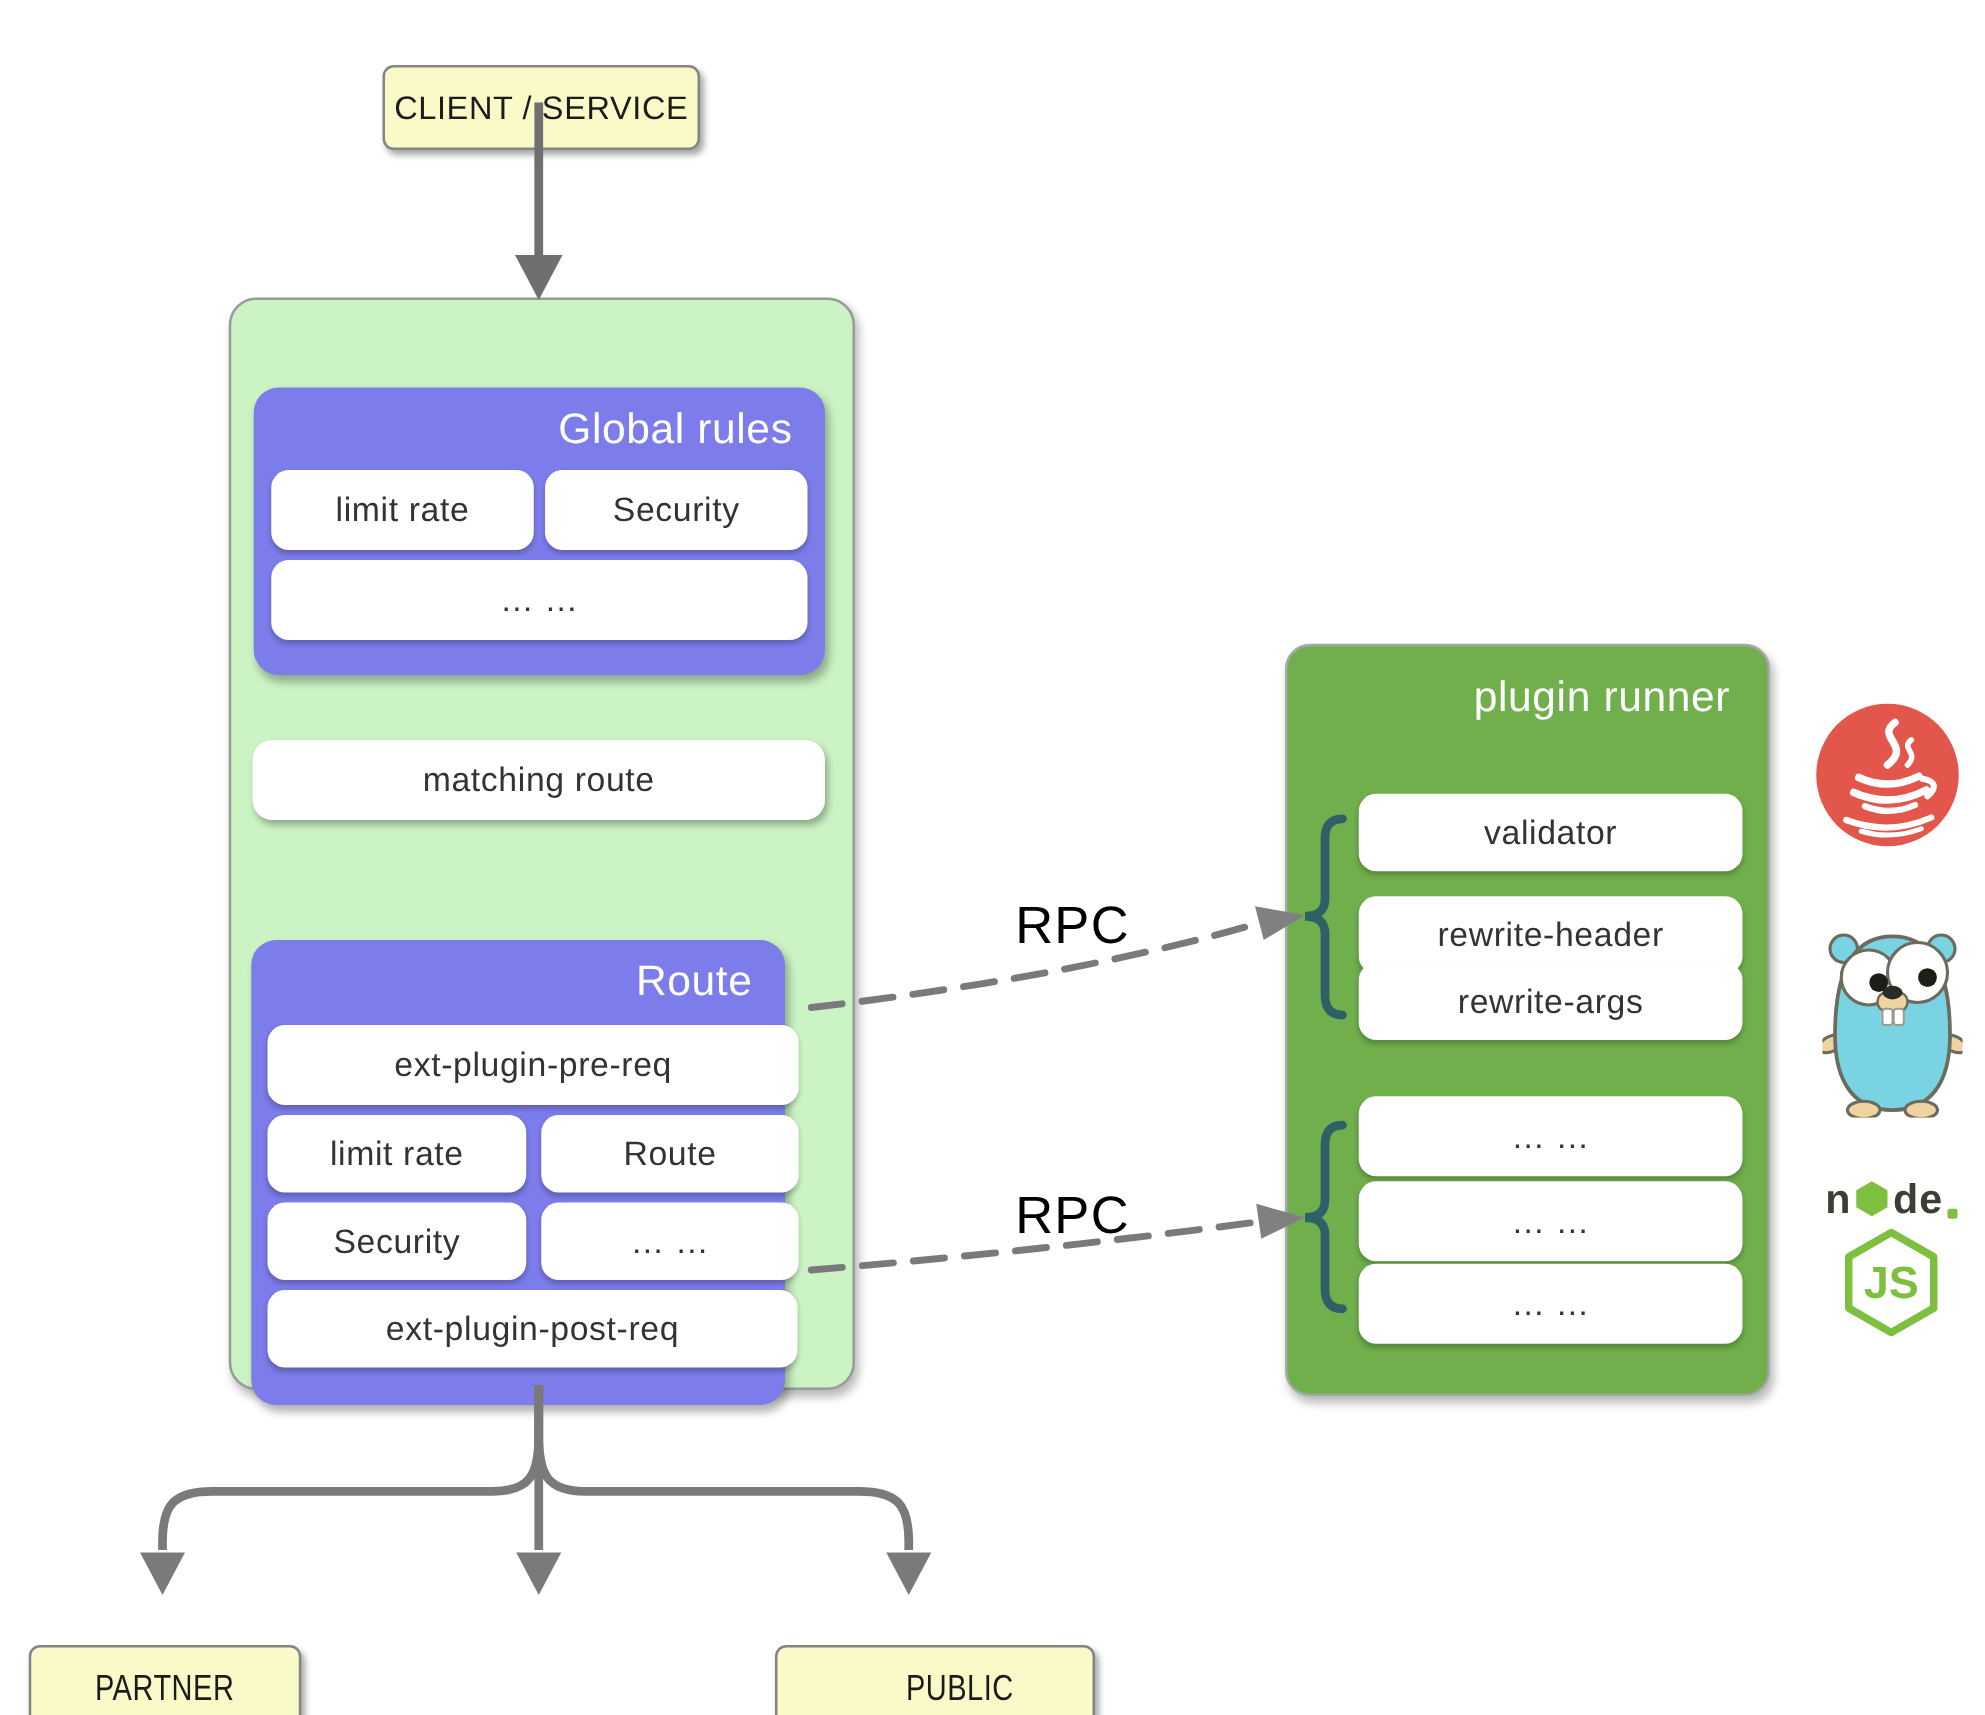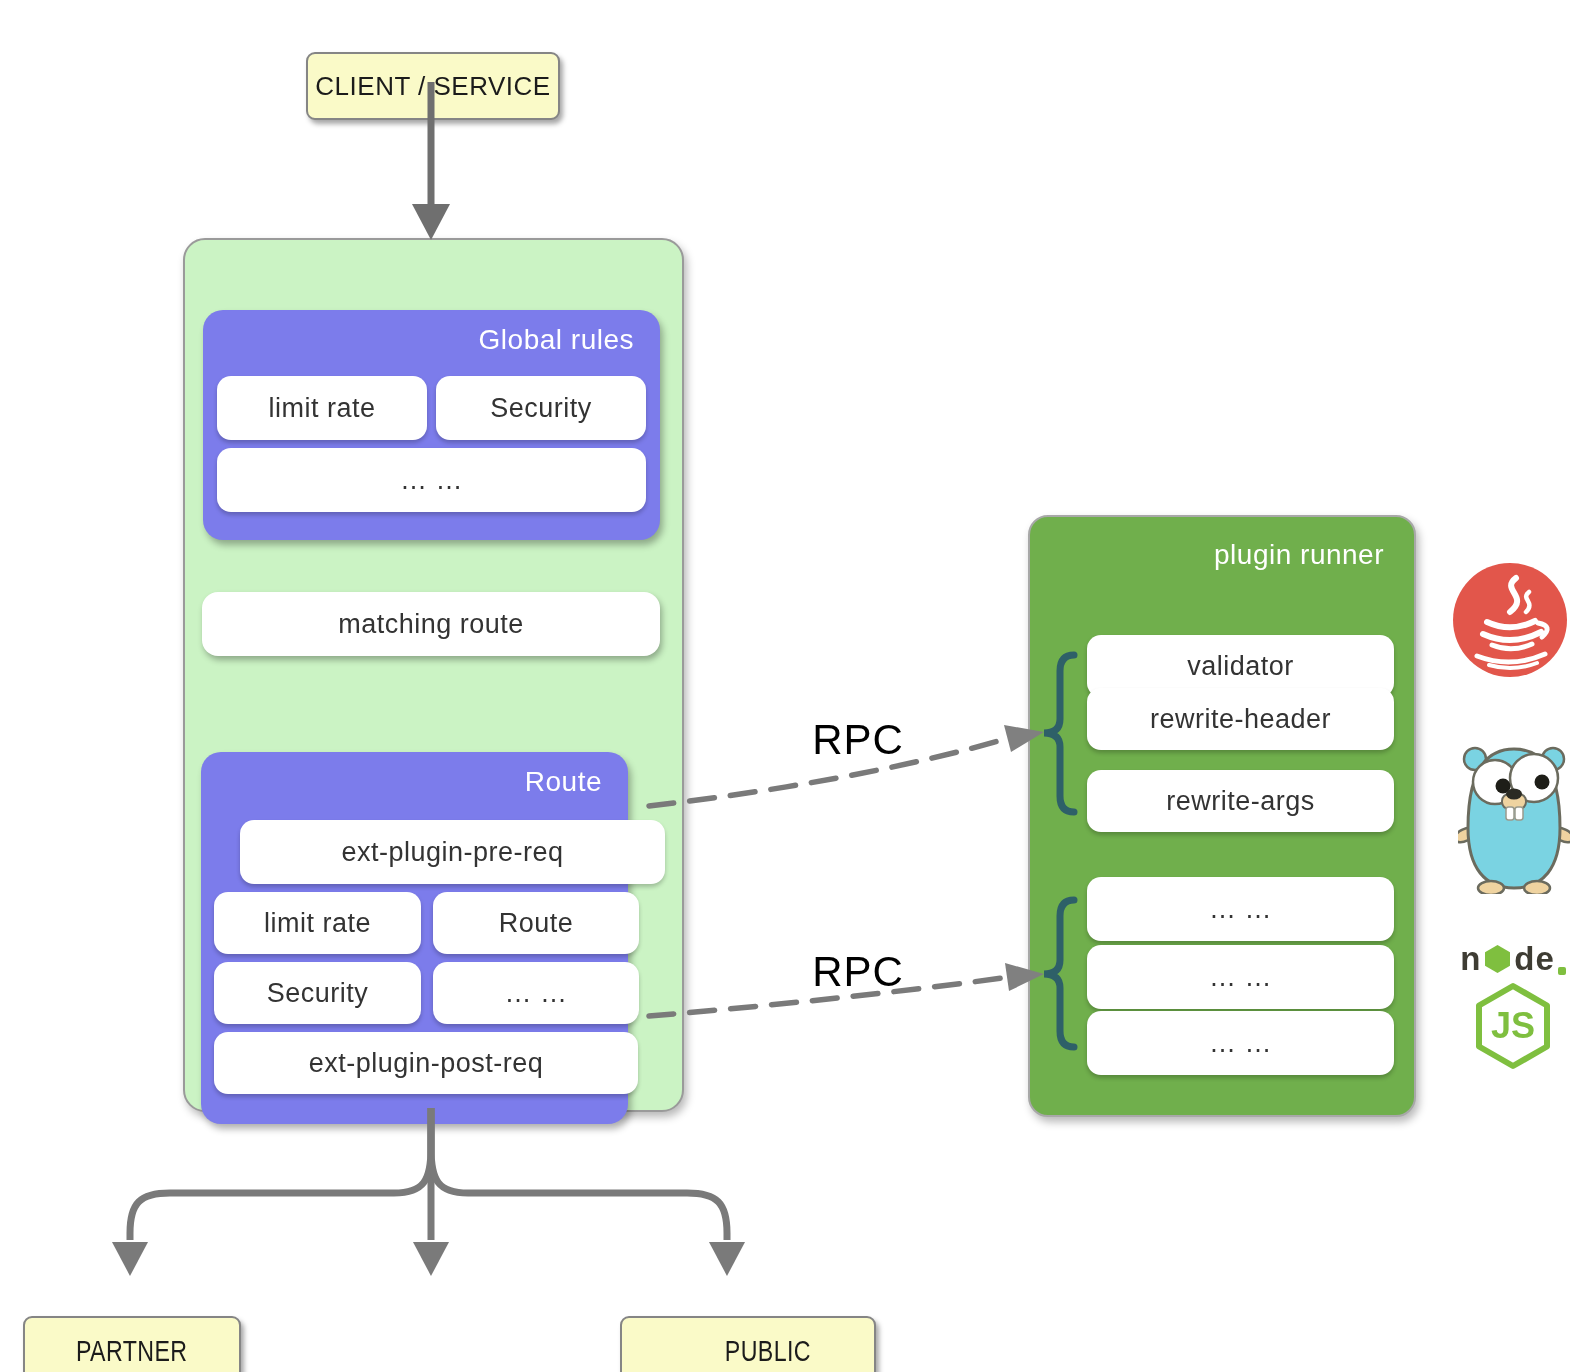--- a/index.html
+++ b/index.html
@@ -12,21 +12,21 @@
         color:#1b1b1b;font-size:26px;letter-spacing:.5px;z-index:2;margin-top:36px;}
   .note.condensed span{transform:scaleX(.8);font-size:29px;white-space:nowrap;}
 
   .gateway{position:absolute;left:183px;top:238px;width:497px;height:870px;background:#CBF3C4;
            border:2px solid #9a9a9a;border-radius:22px;box-shadow:3px 5px 8px rgba(0,0,0,.28);z-index:1;}
   .runner{position:absolute;left:1028px;top:515px;width:384px;height:598px;background:#70AF4C;
           border:2px solid #a8a8a8;border-radius:20px;box-shadow:3px 5px 8px rgba(0,0,0,.28);z-index:1;}
 
   .panel-purple{position:absolute;background:#7C7CEB;border-radius:20px;
                 box-shadow:3px 5px 7px rgba(0,0,0,.3);z-index:2;}
-  .panel-title{position:absolute;top:14px;right:26px;color:#fff;font-size:28px;letter-spacing:.5px;}
+  .panel-title{position:absolute;top:14px;right:26px;color:#fff;font-size:34px;letter-spacing:.5px;}
 
   .wbox{position:absolute;background:#fff;border-radius:14px;box-shadow:0 3px 4px rgba(0,0,0,.22);
         display:flex;align-items:center;justify-content:center;font-size:27px;color:#333;z-index:3;
         letter-spacing:.5px;white-space:nowrap;}
 
   .rpc{position:absolute;width:140px;text-align:center;font-size:42px;color:#000;z-index:4;letter-spacing:1px;}
 
   .icon{position:absolute;z-index:4;}
   .nodelogo{display:flex;flex-direction:column;align-items:center;}
   .nodeword{display:flex;align-items:center;gap:3px;font-weight:700;font-size:33px;color:#3E3C33;letter-spacing:1px;}
@@ -47,35 +47,35 @@
     <div class="panel-title">Global rules</div>
     <div class="wbox" style="left:14px;top:66px;width:210px;height:64px;">limit rate</div>
     <div class="wbox" style="left:233px;top:66px;width:210px;height:64px;">Security</div>
     <div class="wbox" style="left:14px;top:138px;width:429px;height:64px;">… …</div>
   </div>
 
   <div class="wbox" style="left:202px;top:592px;width:458px;height:64px;border-radius:16px;box-shadow:2px 4px 6px rgba(0,0,0,.3);">matching route</div>
 
   <div class="panel-purple" style="left:201px;top:752px;width:427px;height:372px;">
     <div class="panel-title">Route</div>
-    <div class="wbox" style="left:13px;top:68px;width:425px;height:64px;margin-left:26px;">ext-plugin-pre-req</div>
+    <div class="wbox" style="left:13px;top:68px;width:425px;height:64px;">ext-plugin-pre-req</div>
     <div class="wbox" style="left:13px;top:140px;width:207px;height:62px;">limit rate</div>
     <div class="wbox" style="left:232px;top:140px;width:206px;height:62px;">Route</div>
     <div class="wbox" style="left:13px;top:210px;width:207px;height:62px;">Security</div>
     <div class="wbox" style="left:232px;top:210px;width:206px;height:62px;">… …</div>
     <div class="wbox" style="left:13px;top:280px;width:424px;height:62px;">ext-plugin-post-req</div>
   </div>
 
   <div class="rpc" style="left:788px;top:716px;">RPC</div>
   <div class="rpc" style="left:788px;top:948px;">RPC</div>
 
   <div class="runner">
     <div class="panel-title" style="top:22px;right:30px;">plugin runner</div>
     <div class="wbox" style="left:57px;top:118px;width:307px;height:62px;">validator</div>
-    <div class="wbox" style="left:57px;top:171px;width:307px;height:62px;">rewrite-header</div>
+    <div class="wbox" style="left:57px;top:200px;width:307px;height:62px;">rewrite-header</div>
     <div class="wbox" style="left:57px;top:253px;width:307px;height:62px;">rewrite-args</div>
     <div class="wbox" style="left:57px;top:360px;width:307px;height:64px;">… …</div>
     <div class="wbox" style="left:57px;top:428px;width:307px;height:64px;">… …</div>
     <div class="wbox" style="left:57px;top:494px;width:307px;height:64px;">… …</div>
   </div>
 
   <div class="note condensed" style="left:23px;top:1280px;width:214px;height:66px;">
     <span>PARTNER</span>
   </div>
   <div class="note condensed" style="left:620px;top:1280px;width:212px;height:66px;padding-left:40px;">

